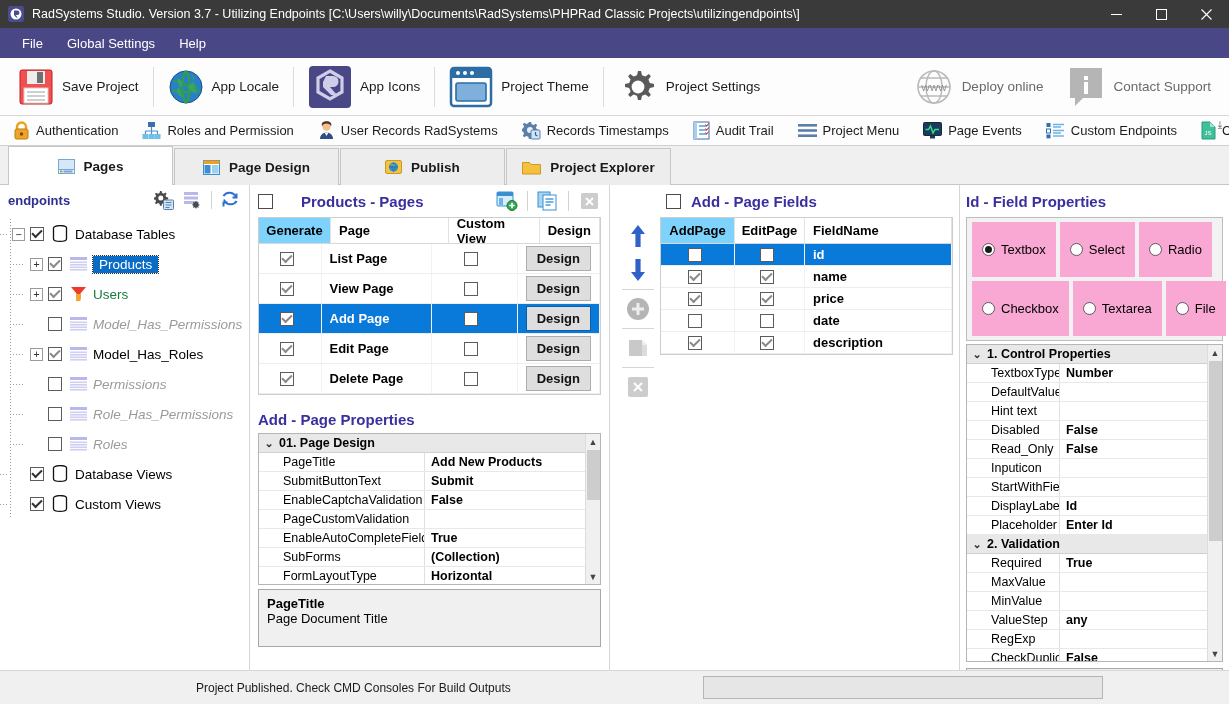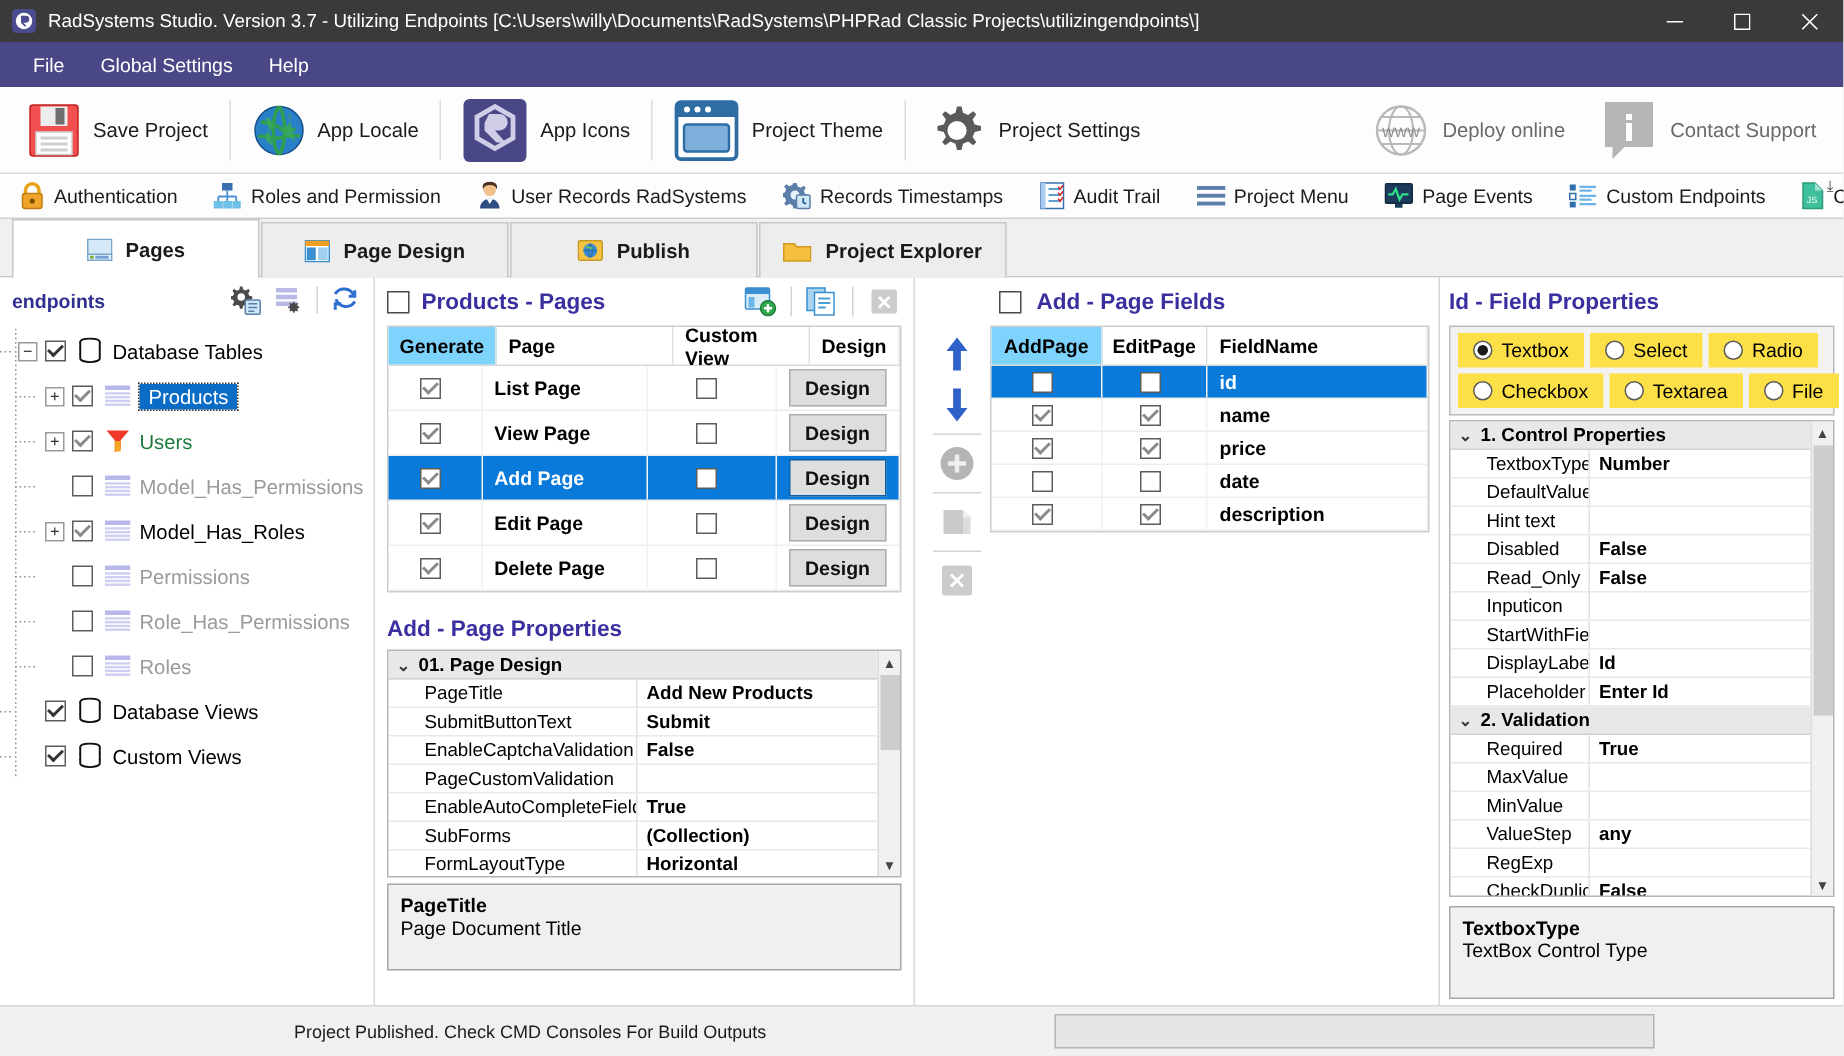--- a/index.html
+++ b/index.html
@@ -100,34 +100,34 @@
     display:inline-flex; align-items:center; justify-content:center; margin-right:6px; cursor:pointer;
   }
   .cb.checked::after {
     content:""; width:8px; height:4px; border-left:2px solid #8a8a8a; border-bottom:2px solid #8a8a8a;
     transform:rotate(-45deg) translate(1px,-1px);
   }
   .cb.checked.dark::after { border-color:#333; }
   .tnode .ticon { width:20px; flex:0 0 20px; display:flex; align-items:center; justify-content:center; margin-right:5px; }
   .tnode .tlabel { white-space:nowrap; }
   .tlabel.selected { background:#0a6cc4; color:#fff; padding:1px 6px; outline:1px dotted #333; }
-  .tlabel.dim { color:#9a9a9a; }
+  .tlabel.dim { color:#9a9a9a; font-style:italic; }
   .tlabel.green { color:#1a7a3c; }
 
   
   .guide-v { position:absolute; left:10px; top:0; bottom:0; width:1px;
     background-image:linear-gradient(to bottom,#9a9a9a 1px, transparent 1px);
     background-size:1px 3px; }
   .guide-h { position:absolute; left:0; top:50%; width:10px; height:1px;
     background-image:linear-gradient(to right,#9a9a9a 1px, transparent 1px);
     background-size:3px 1px; }
 
   
   .pane-center { width:360px; flex:0 0 360px; background:#fff; border-right:1px solid #d6d6d6; display:flex; flex-direction:column; padding:0 8px; }
-  .panel-head { height:32px; display:flex; align-items:center; gap:8px; flex:0 0 32px; }
+  .panel-head { height:32px; display:flex; align-items:center; gap:28px; flex:0 0 32px; }
   .panel-title { color:#3a2f9f; font-size:15px; font-weight:bold; }
   .panel-head .icon-btn { width:24px; height:24px; display:flex; align-items:center; justify-content:center; cursor:pointer; }
   .panel-head .vsep { width:1px; height:20px; background:#d2d2d2; }
   .hcb { width:15px; height:15px; border:1px solid #4b4b4b; background:#fff; flex:0 0 15px; cursor:pointer; }
 
   .grid { border:1px solid #cdcdcd; border-top:1px solid #cdcdcd; background:#fff; font-size:13px; }
   .grid .ghead { display:flex; background:#fff; border-bottom:1px solid #d8d8d8; height:26px; }
   .grid .ghead .gc { display:flex; align-items:center; font-weight:bold; padding:0 8px; border-right:1px solid #e2e2e2; }
   .grid .ghead .gc.sel { background:#7dd3fc; }
   .grid .grow { display:flex; height:30px; border-bottom:1px solid #ededed; align-items:center; }
@@ -173,21 +173,21 @@
   .vtoolbar { width:44px; flex:0 0 44px; display:flex; flex-direction:column; align-items:center; padding-top:2px; }
   .vtoolbar .vb { height:34px; width:36px; display:flex; align-items:center; justify-content:center; cursor:pointer; }
   .vtoolbar .vline { width:32px; height:1px; background:#d4d4d4; margin:2px 0; }
   .fields-grid { flex:1 1 auto; }
 
   
   .pane-right { width:269px; flex:0 0 269px; background:#fff; display:flex; flex-direction:column; padding:0 6px; }
   .radio-area { border:1px solid #bdbdbd; background:#f2f2f2; padding:4px 5px; margin-bottom:3px; }
   .radio-row { display:flex; gap:4px; margin-bottom:4px; }
   .radio-row:last-child { margin-bottom:0; }
-  .radio-chip { display:flex; align-items:center; gap:6px; background:#fde047; border:1px solid transparent; padding:3px 9px; font-size:13px; cursor:pointer; }
+  .radio-chip { display:flex; align-items:center; gap:6px; background:#f9a8d4; border:1px solid transparent; padding:19px 9px; font-size:13px; cursor:pointer; }
   .rb { width:13px; height:13px; border:1px solid #5a5a5a; border-radius:50%; background:#fff; flex:0 0 13px; display:flex; align-items:center; justify-content:center; }
   .rb.on::after { content:""; width:7px; height:7px; border-radius:50%; background:#1a1a1a; }
 
   
   .statusbar {
     flex:0 0 34px; background:#f0f0f0; border-top:1px solid #d6d6d6;
     display:flex; align-items:center; font-size:12px; color:#1b1b1b;
   }
   .status-text { margin-left:196px; }
   .progress { margin-left:auto; margin-right:126px; width:400px; height:23px; background:#e6e6e6; border:1px solid #b5b5b5; }

